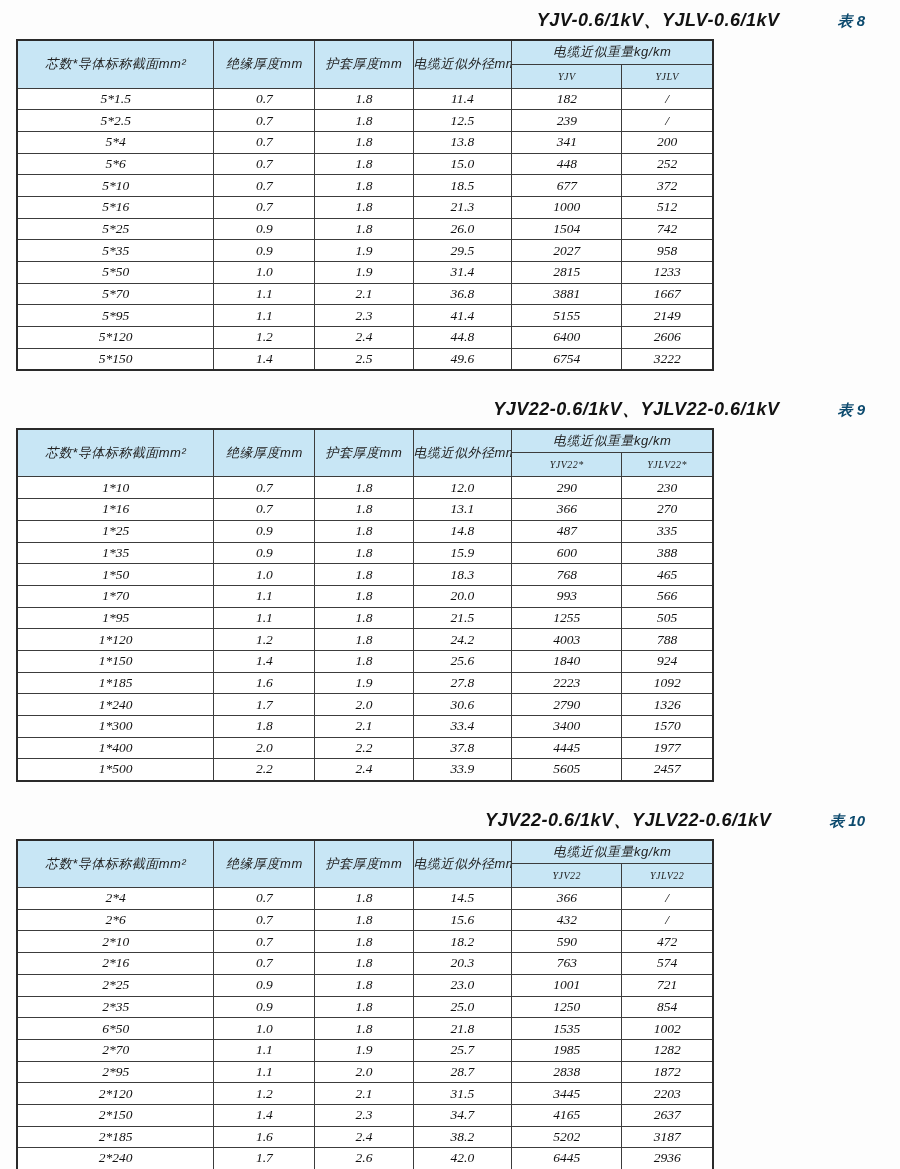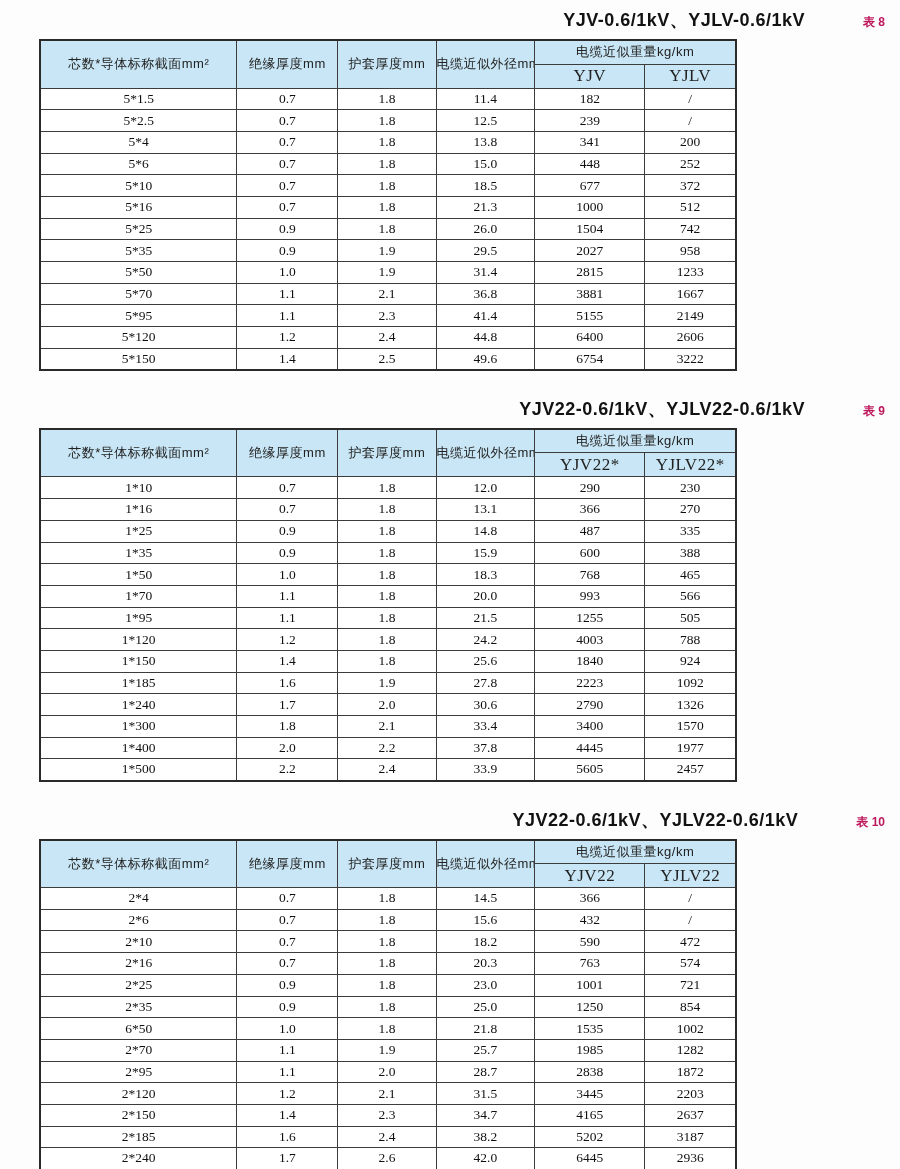--- a/index.html
+++ b/index.html
@@ -6,41 +6,43 @@
   html, body { margin: 0; padding: 0; }
   body {
     width: 900px;
     height: 1169px;
     background: #fdfdfd;
     font-family: "Liberation Sans", sans-serif;
     color: #111;
     overflow: hidden;
   }
   .page {
-    padding: 8px 15px 0 39px;
+    padding: 8px 15px 0 16px;
+    font-style: italic;
   }
   .table-section { margin-bottom: 26px; }
   .title-row {
     display: flex;
     justify-content: flex-end;
     align-items: baseline;
     height: 25px;
     margin-bottom: 6px;
   }
   .table-title {
     font-size: 18px;
     font-weight: bold;
     letter-spacing: 0.5px;
     color: #121212;
   }
   .table-no {
-    font-size: 12px;
+    font-size: 15px;
     font-weight: bold;
     margin-left: 58px;
-    color: #be185d;
+    margin-right: 20px;
+    color: #0c4a6e;
     white-space: nowrap;
   }
   table.spec-table {
     width: 698px;
     border-collapse: collapse;
     table-layout: fixed;
     border: 2px solid #2a2a2a;
     background: #ffffff;
   }
   .spec-table th, .spec-table td {
@@ -56,21 +58,21 @@
     font-weight: normal;
     font-size: 13px;
     color: #222;
     letter-spacing: 0.5px;
     height: 24px;
   }
   .spec-table thead tr.tier1 th { height: 24px; }
   .spec-table thead th.rowspan2 { height: 48px; }
   .spec-table thead th.weight-sub {
     font-family: "Liberation Serif", serif;
-    font-size: 17px;
+    font-size: 10px;
     letter-spacing: 0.5px;
   }
   .spec-table tbody td {
     height: 21.7px;
     font-family: "Liberation Serif", serif;
     font-size: 13.5px;
     color: #101010;
   }
 </style>
 </head>

